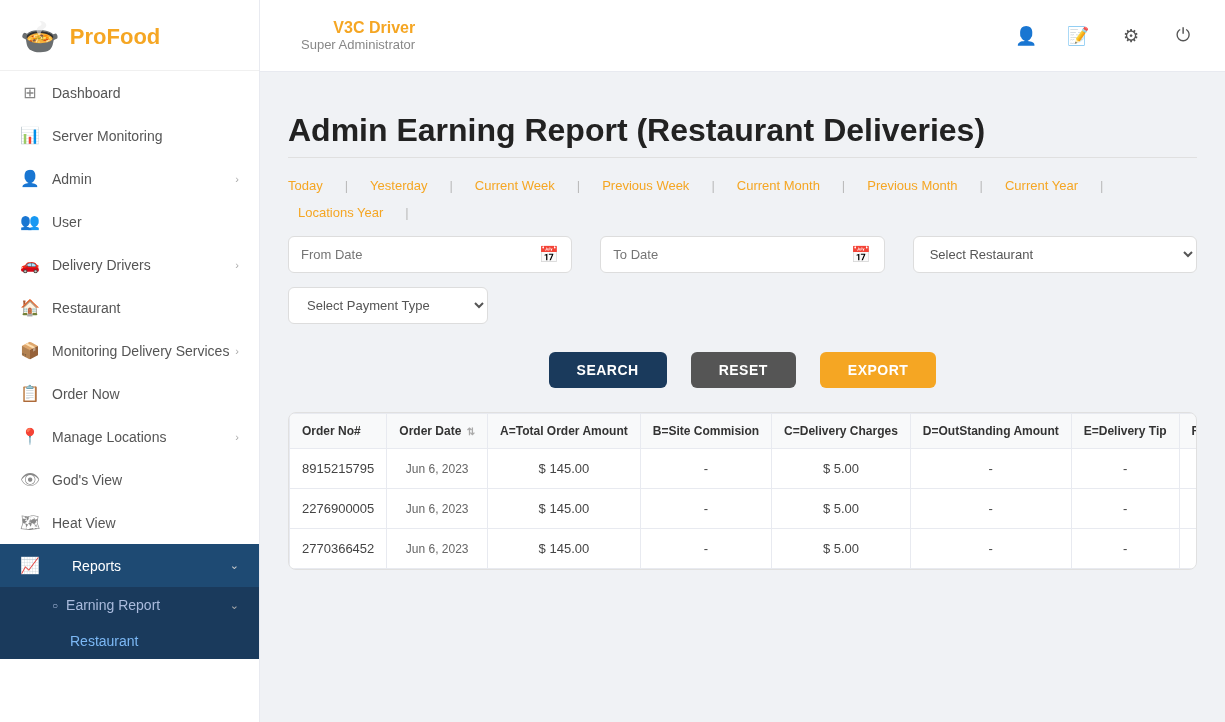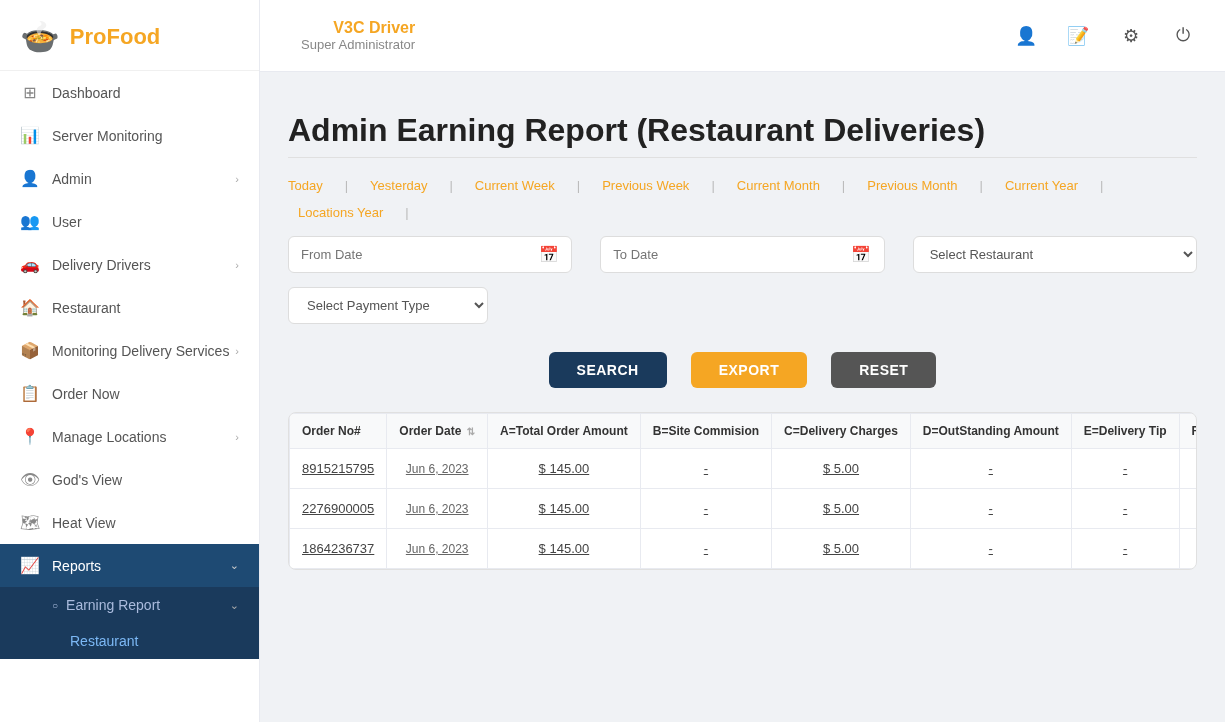--- a/index.html
+++ b/index.html
@@ -101,21 +101,21 @@
     
     .table-container { background: #fff; border-radius: 8px; overflow: auto; border: 1px solid #e0e0e0; }
     table { width: 100%; border-collapse: collapse; font-size: 13px; }
     thead tr { background: #f8f9fa; }
     th {
       padding: 10px 12px; text-align: left; font-weight: 600; color: #333;
       border: 1px solid #e8eaf0; font-size: 12px; white-space: nowrap;
     }
     th.order-no { text-align: left; }
     td {
-      padding: 12px 12px; text-align: center; border: 1px solid #e8eaf0; color: #444; font-size: 13px; text-decoration: underline;
+      padding: 12px 12px; text-align: center; border: 1px solid #e8eaf0; color: #444; font-size: 13px;
     }
     td.order-no { text-align: left; font-weight: 500; }
     td.small-text { font-size: 12px; color: #666; }
     .sort-icon { font-size: 10px; margin-left: 2px; color: #aaa; }
   </style>
 </head>
 <body>
 
 <div class="sidebar">
   <div class="sidebar-logo">
@@ -193,21 +193,21 @@
     <div class="nav-item-left">
       <span class="nav-icon">🗺</span>
       <span>Heat View</span>
     </div>
   </div>
 
   <div style="background:#1e4a73;">
     <div class="nav-item" style="background:#1e4a73; color:#fff;">
       <div class="nav-item-left">
         <span class="nav-icon" style="color:#f5a623;">📈</span>
-        <span style="color:#fff;">Reports</span>
+        <span style="color:#fff;margin-left:20px;">Reports</span>
       </div>
       <span class="nav-chevron" style="color:#ccc;">⌄</span>
     </div>
   </div>
 
   <div style="background:#1a3a5c;">
     <div class="sub-item" style="color:#aabbdd; display:flex; align-items:center; gap:8px;">
       <span style="font-size:10px;">○</span>
       <span>Earning Report</span>
       <span style="margin-left:auto; color:#aaa; font-size:11px;">⌄</span>
@@ -272,22 +272,22 @@
     </div>
 
     <div class="filter-row2">
       <select class="payment-select">
         <option>Select Payment Type</option>
       </select>
     </div>
 
     <div class="action-btns">
       <button class="btn btn-search">SEARCH</button>
+      <button class="btn btn-reset">RESET</button>
       <button class="btn btn-export">EXPORT</button>
-      <button class="btn btn-reset">RESET</button>
     </div>
 
     <div class="table-container">
       <table>
         <thead>
           <tr>
             <th class="order-no" rowspan="2">
               <span>Order No#</span>
             </th>
             <th>
@@ -320,21 +320,21 @@
       <td class="small-text">Jun 6, 2023</td>
       <td>$ 145.00</td>
       <td>-</td>
       <td>$ 5.00</td>
       <td>-</td>
       <td>-</td>
       <td>-</td>
 
     </tr>
             <tr>
-      <td class="order-no">1864236737</td>
+      <td class="order-no">2770366452</td>
       <td class="small-text">Jun 6, 2023</td>
       <td>$ 145.00</td>
       <td>-</td>
       <td>$ 5.00</td>
       <td>-</td>
       <td>-</td>
       <td>-</td>
 
     </tr>
           </tbody>

